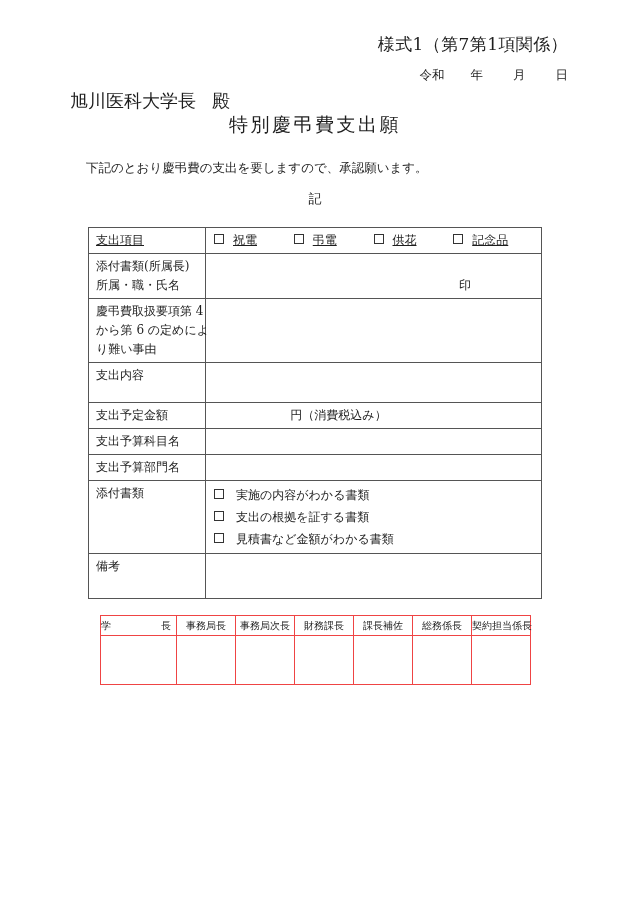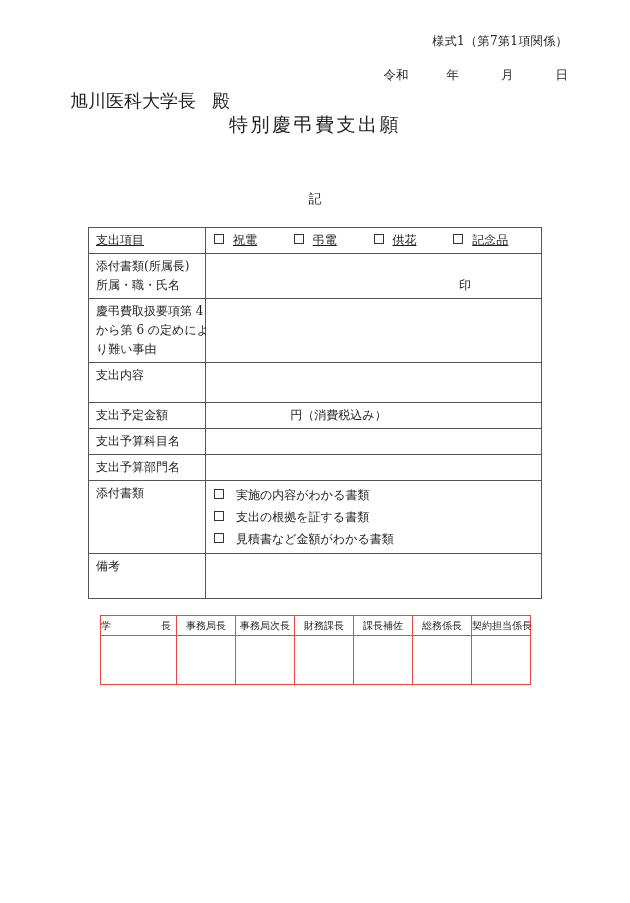--- a/index.html
+++ b/index.html
@@ -21,32 +21,32 @@
     width: 630px;
     height: 903px;
     overflow: hidden;
   }
 
   
   .form-no {
     position: absolute;
     top: 33px;
     right: 62px;
-    font-size: 12px;
+    font-size: 17px;
     letter-spacing: 0.4px;
     white-space: nowrap;
   }
   .date-line {
     position: absolute;
     top: 67px;
     right: 62px;
     font-size: 12.5px;
     white-space: nowrap;
   }
-  .date-line span { display: inline-block; margin-left: 12px; }
+  .date-line span { display: inline-block; }
   .date-era { margin-right: 26px; }
   .date-y   { margin-right: 30px; }
   .date-m   { margin-right: 30px; }
 
   .addressee {
     position: absolute;
     top: 89px;
     left: 70px;
     font-size: 18px;
     white-space: nowrap;
@@ -235,20 +235,21 @@
   <div class="date-line">
     <span class="date-era">令和</span><span class="date-y">年</span><span class="date-m">月</span><span class="date-d">日</span>
   </div>
 
   <div class="addressee">
     <span>旭川医科大学長</span><span class="hon">殿</span>
   </div>
 
   <div class="doc-title">特別慶弔費支出願</div>
 
+  <div class="lead">下記のとおり慶弔費の支出を要しますので、承認願います。</div>
 
   <div class="ki">記</div>
 
   <table class="main-table">
     <colgroup>
         <col style="width:117px">
         <col style="width:336px">
       </colgroup>
     <tbody>
 

